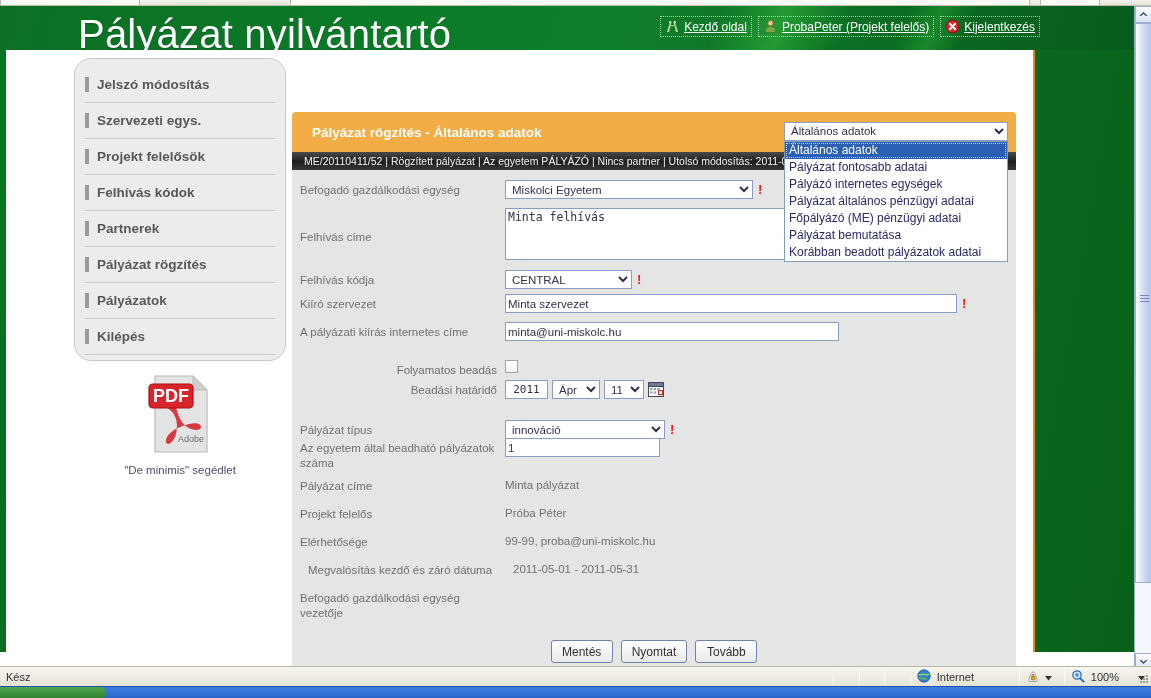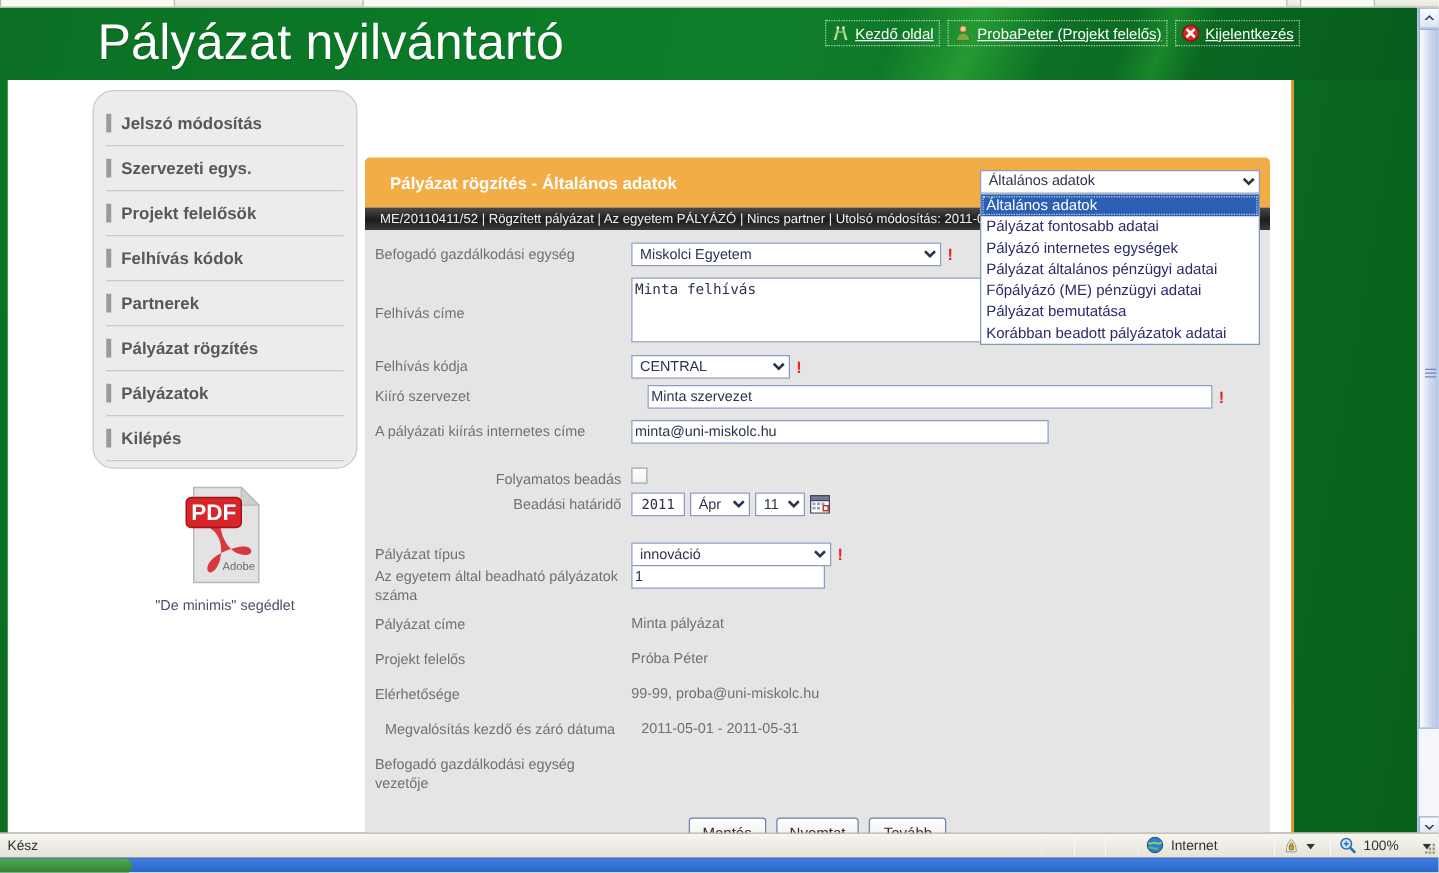--- a/index.html
+++ b/index.html
@@ -31,21 +31,21 @@
   .viewport {
     position: absolute; left: 0; top: 6px;
     width: 1134px; height: 664px;
     overflow: hidden;
     background: #ffffff;
   }
 
   
   .green-header {
     position: relative;
-    width: 1134px; height: 58px;
+    width: 1134px; height: 44px;
     background: #0b7a28;
     overflow: hidden;
   }
   .green-header .gbase {
     position: absolute; inset: 0;
     background: linear-gradient(105deg, #0d6f24 0%, #0a7a27 32%, #107f2b 55%, #0b6c22 78%, #075c1d 100%);
   }
   .green-header .streak1 {
     position: absolute; left: 700px; top: -60px;
     width: 120px; height: 260px;
@@ -471,21 +471,21 @@
               <select class="w" style="width:127px;">
                 <option>CENTRAL</option>
               </select>
               <span class="req">!</span>
             </div>
           </div>
 
           <div class="row" style="height:28px;">
             <div class="lab">Kiíró szervezet</div>
             <div class="ctl">
-              <input class="w" style="width: 452px; margin-left: 13px;" value="Minta szervezet">
+              <input class="w" style="width: 452px;" value="Minta szervezet">
               <span class="req">!</span>
             </div>
           </div>
 
           <div class="row" style="height:30px;">
             <div class="lab">A pályázati kiírás internetes címe</div>
             <div class="ctl">
               <input class="w" style="width: 334px;" value="minta@uni-miskolc.hu">
             </div>
           </div>

